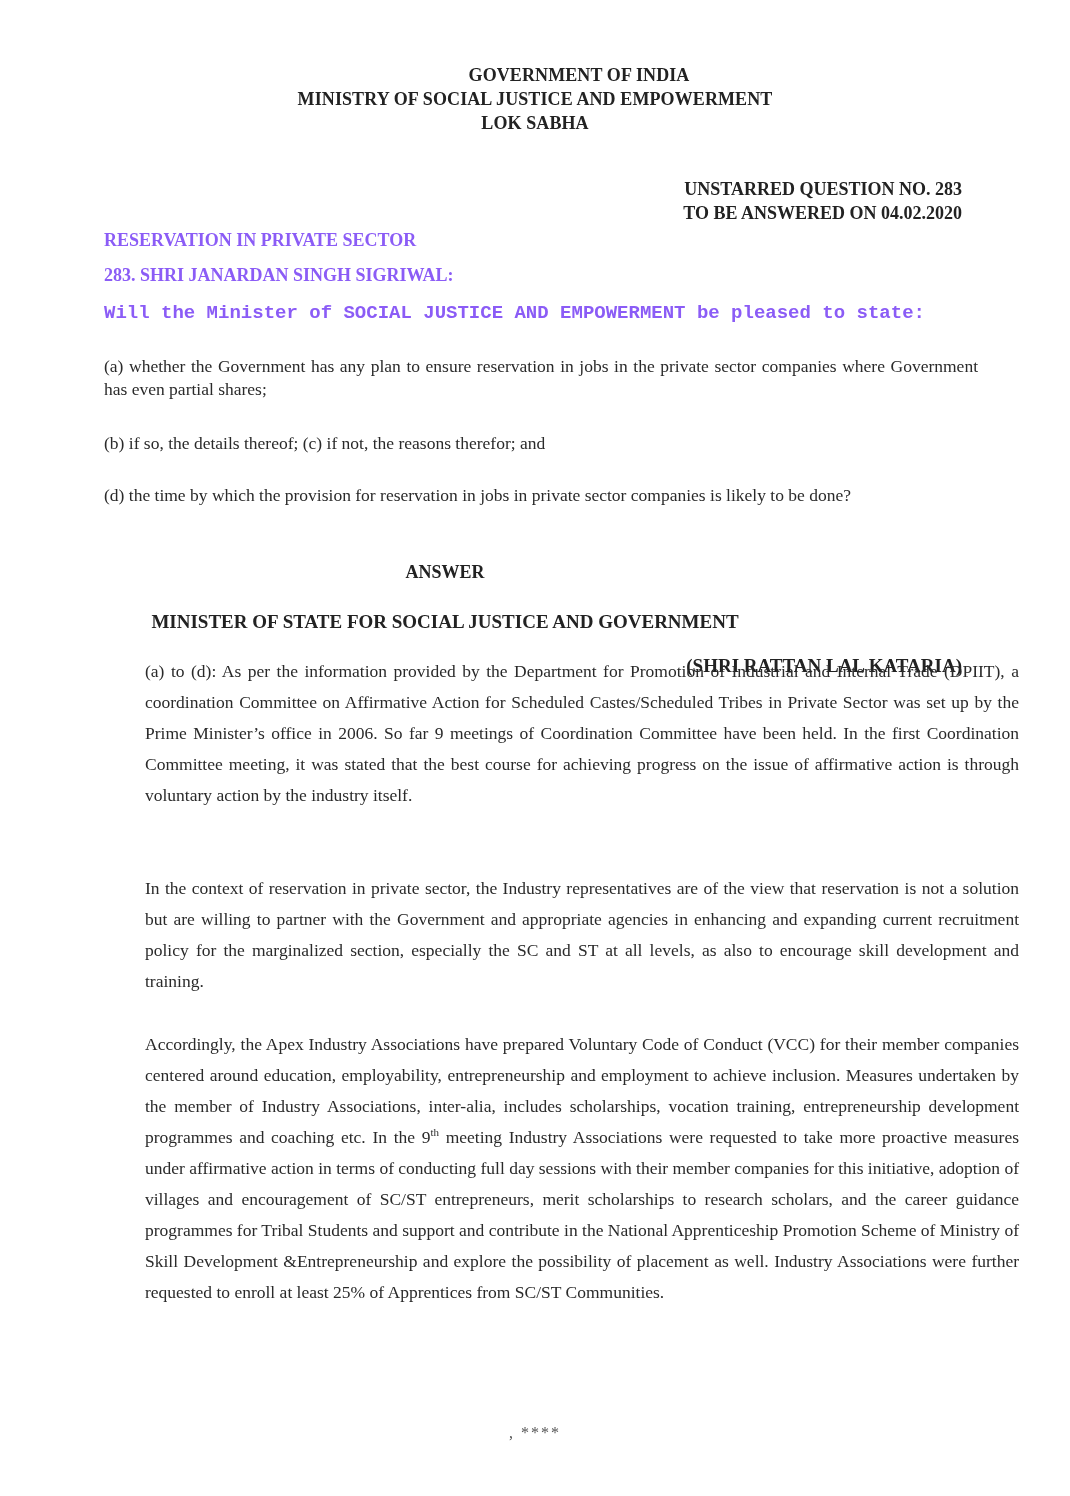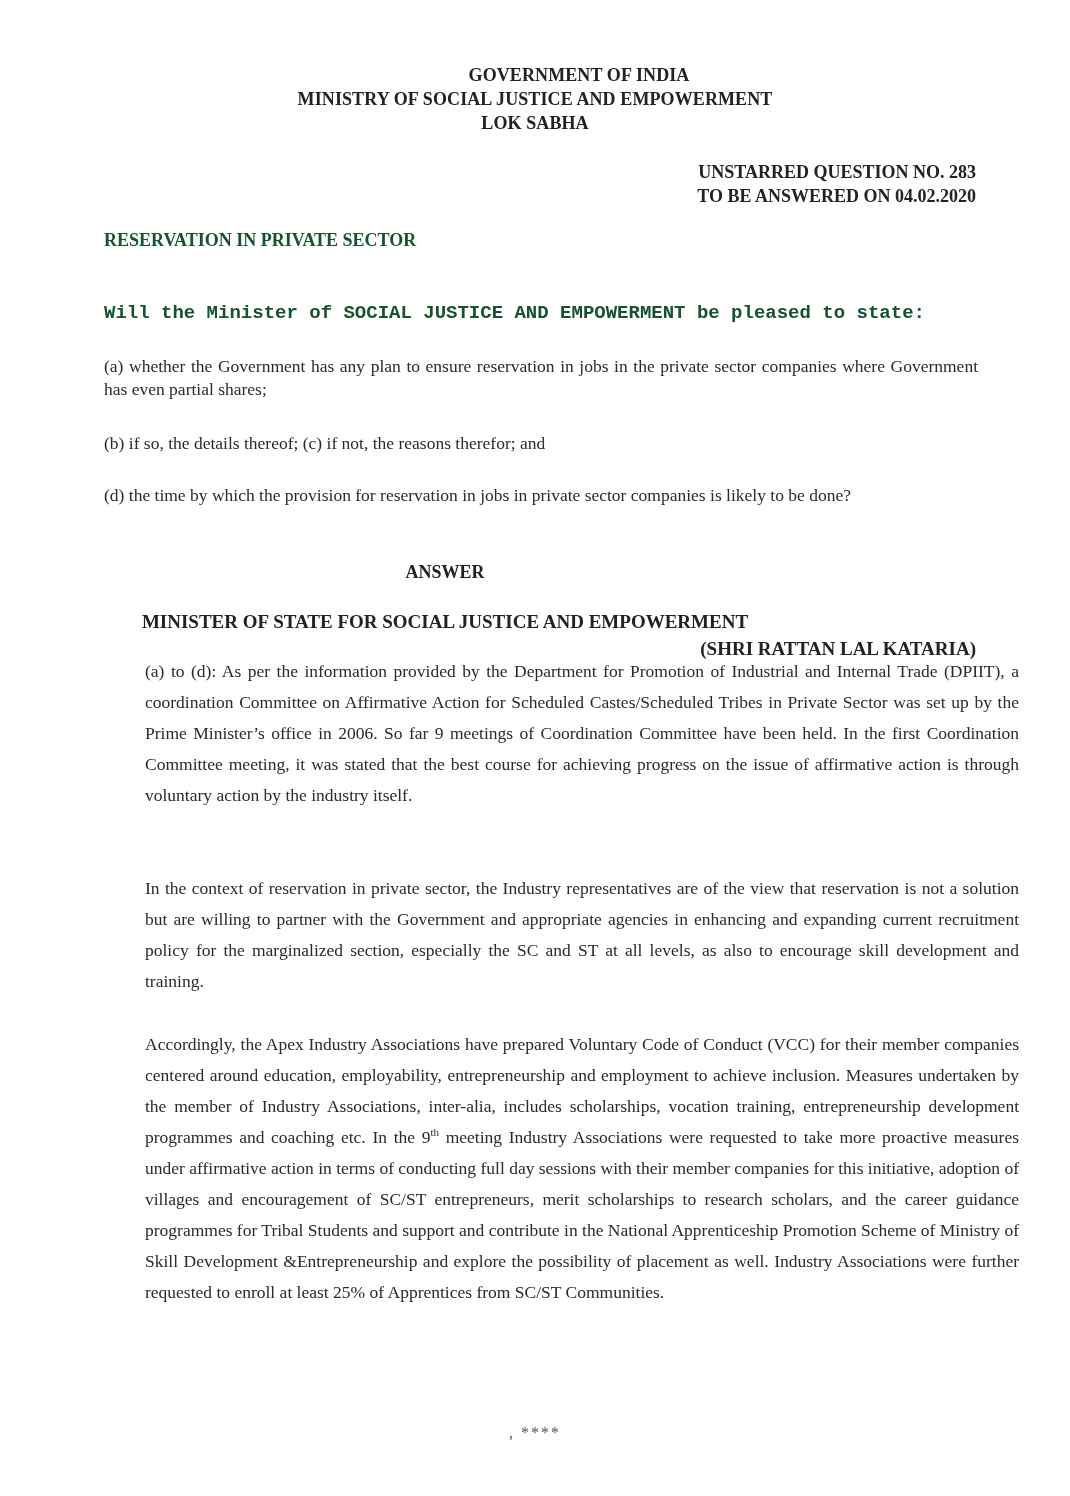--- a/index.html
+++ b/index.html
@@ -11,25 +11,25 @@
     position: relative;
     overflow: hidden;
   }
   .page { position: absolute; left: 0; top: 0; width: 1070px; height: 1496px; }
   .hdr-center {
     position: absolute; left: 0; width: 1070px; text-align: center;
     font-weight: bold; font-size: 18px; line-height: 22px; letter-spacing: 0.1px;
     color: #222;
   }
   .hdr-right {
-    position: absolute; right: 94px; text-align: right;
-    font-weight: bold; font-size: 18px; line-height: 22px; color: #222;
+    position: absolute; right: 108px; text-align: right;
+    font-weight: bold; font-size: 18px; line-height: 22px; color: #222; margin-top: 17px;
   }
   .bold-left {
-    position: absolute; left: 104px; font-weight: bold; font-size: 18px; line-height: 22px; color: #14532d;
+    position: absolute; left: 104px; font-weight: bold; font-size: 18px; line-height: 22px; color: #8b5cf6;
   }
   .para {
     position: absolute; left: 104px; width: 874px;
     font-size: 17.5px; line-height: 23px; text-align: justify; color: #2a2a2a;
   }
   .para.wide { line-height: 31px; margin-left: 41px; }
   .center-bold {
     position: absolute; left: 0; width: 890px; text-align: center;
     font-weight: bold; font-size: 18px; line-height: 22px; color: #222;
   }
@@ -45,28 +45,29 @@
 <div class="page">
 
   <div class="hdr-center" style="top:64px;padding-left:44px;">GOVERNMENT OF INDIA</div>
   <div class="hdr-center" style="top:88px;">MINISTRY OF SOCIAL JUSTICE AND EMPOWERMENT</div>
   <div class="hdr-center" style="top:112px;">LOK SABHA</div>
 
   <div class="hdr-right" style="top:161px;">UNSTARRED QUESTION NO. 283</div>
   <div class="hdr-right" style="top:185px;">TO BE ANSWERED ON 04.02.2020</div>
 
   <div class="bold-left" style="top:229px;">RESERVATION IN PRIVATE SECTOR</div>
+  <div class="bold-left" style="top:264px;">283. SHRI JANARDAN SINGH SIGRIWAL:</div>
   <div class="bold-left" style="top:302px; font-size:19px;font-family:Liberation Mono, monospace;">Will the Minister of SOCIAL JUSTICE AND EMPOWERMENT be pleased to state:</div>
 
   <div class="para" style="top:432px;">(b) if so, the details thereof; (c) if not, the reasons therefor; and</div>
   <div class="para" style="top:355px;">(a) whether the Government has any plan to ensure reservation in jobs in the private sector companies where Government has even partial shares;</div>
   <div class="para" style="top:484px;">(d) the time by which the provision for reservation in jobs in private sector companies is likely to be done?</div>
 
   <div class="center-bold" style="top:561px;">ANSWER</div>
-  <div class="center-bold" style="top:611px; font-size:19px;">MINISTER OF STATE FOR SOCIAL JUSTICE AND EMPOWERMENT</div>
+  <div class="center-bold" style="top:611px; font-size:19px;">MINISTER OF STATE FOR SOCIAL JUSTICE AND GOVERNMENT</div>
   <div class="hdr-right" style="top:638px; font-size:19px;">(SHRI RATTAN LAL KATARIA)</div>
 
   <div class="para wide" style="top:656px;">(a) to (d): As per the information provided by the Department for Promotion of Industrial and Internal Trade (DPIIT), a coordination Committee on Affirmative Action for Scheduled Castes/Scheduled Tribes in Private Sector was set up by the Prime Minister’s office in 2006. So far 9 meetings of Coordination Committee have been held. In the first Coordination Committee meeting, it was stated that the best course for achieving progress on the issue of affirmative action is through voluntary action by the industry itself.</div>
   <div class="para wide" style="top:873px;">In the context of reservation in private sector, the Industry representatives are of the view that reservation is not a solution but are willing to partner with the Government and appropriate agencies in enhancing and expanding current recruitment policy for the marginalized section, especially the SC and ST at all levels, as also to encourage skill development and training.</div>
   <div class="para wide" style="top:1029px;"><span>Accordingly, the Apex Industry Associations have prepared Voluntary Code of Conduct (VCC) for their member companies centered around education, employability, entrepreneurship and employment to achieve inclusion. Measures undertaken by the member of Industry Associations, inter-alia, includes scholarships, vocation training, entrepreneurship development programmes and coaching etc. In the 9</span><sup>th</sup><span> meeting Industry  Associations were requested to take more proactive measures under affirmative action in terms of conducting full day sessions with their member companies for this initiative, adoption of villages and encouragement of SC/ST entrepreneurs, merit scholarships to research scholars, and the career guidance programmes for Tribal Students and support and contribute in the National Apprenticeship Promotion Scheme of Ministry of Skill Development &amp;Entrepreneurship and explore the possibility of placement as well. Industry Associations were further requested to enroll at least 25% of Apprentices from SC/ST Communities.</span></div>
 
   <div class="stars" style="top:1424px;">, ****</div>
 </div>
 
 </body></html>

